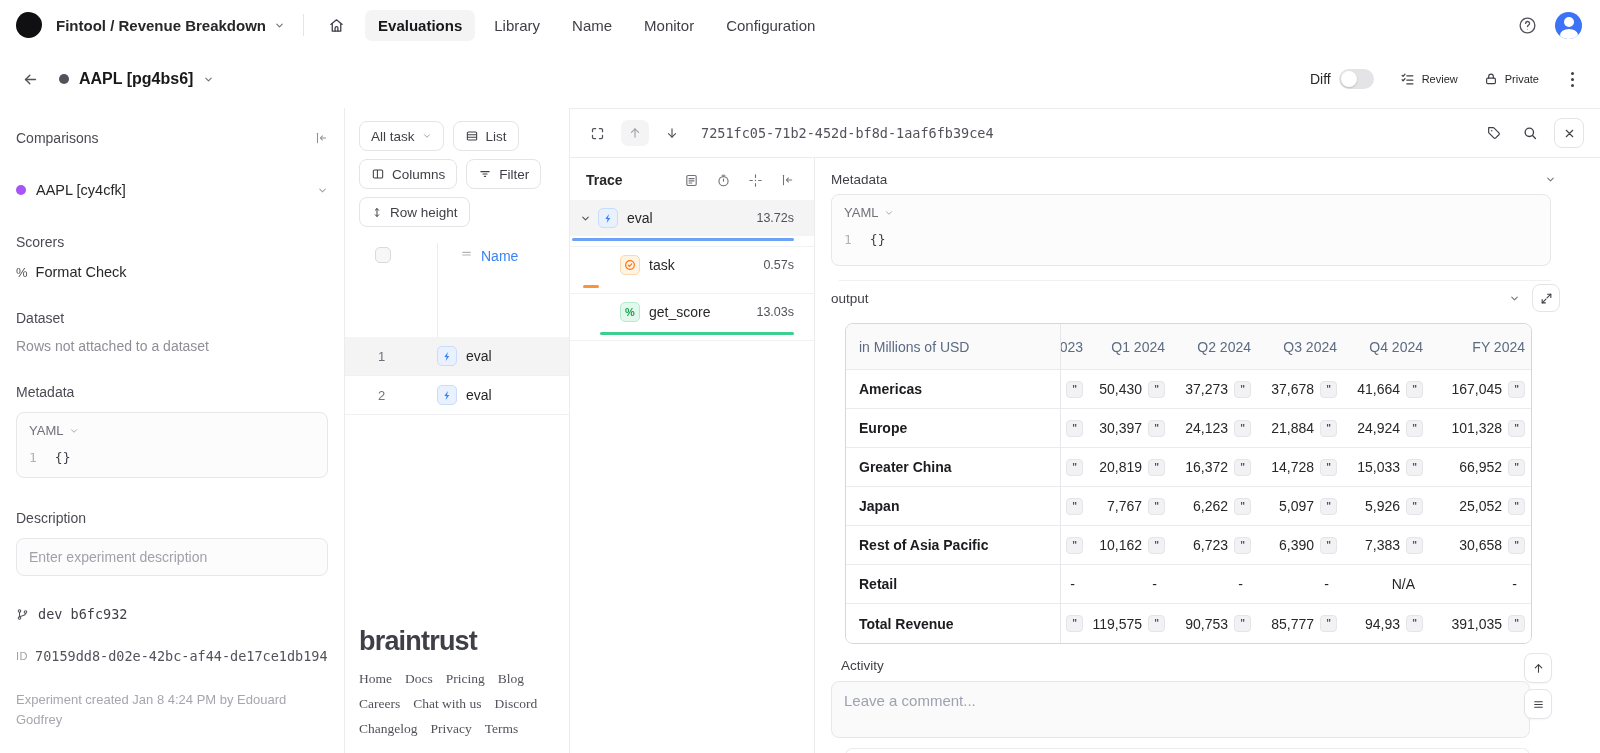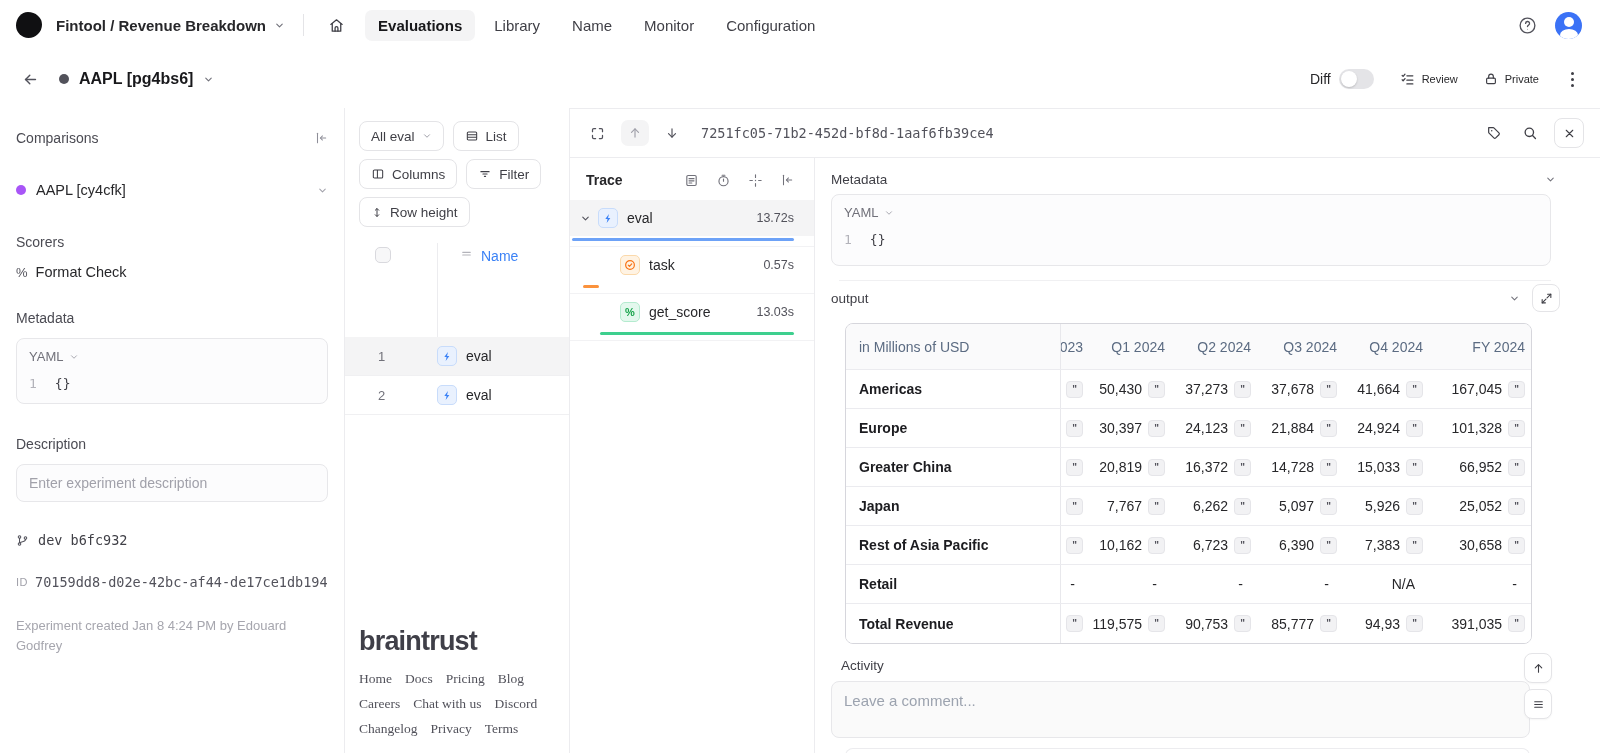--- a/index.html
+++ b/index.html
@@ -264,20 +264,22 @@
             </svg>
         </span>
       </div>
 
       <div class="sec-label" style="margin-top:36px">Scorers</div>
       <div class="scorer">
         <span class="pct">%</span>
         <span>Format Check</span>
       </div>
 
+      <div class="sec-label" style="margin-top:30px">Dataset</div>
+      <div class="muted" style="margin-top:12px;font-size:14px">Rows not attached to a dataset</div>
 
       <div class="sec-label" style="margin-top:30px">Metadata</div>
       <div class="codebox">
         <div class="lang">
           <span>YAML</span>
           <svg width="10" height="10" viewBox="0 0 24 24" fill="none" stroke="#a1a1aa" stroke-width="2.2" stroke-linecap="round" stroke-linejoin="round">
               <path d="M6 9l6 6 6-6"></path>
             </svg>
         </div>
         <div class="codeline mono">
@@ -306,21 +308,21 @@
         <span class="idlbl">ID</span>
         <span class="idval mono">70159dd8-d02e-42bc-af44-de17ce1db194</span>
       </div>
 
       <div class="created">Experiment created Jan 8 4:24 PM by Edouard Godfrey</div>
     </aside>
 
     <section class="rowscol">
       <div class="rc-toolbar">
         <div class="btn">
-          <span>All eval</span>
+          <span>All task</span>
           <svg width="10" height="10" viewBox="0 0 24 24" fill="none" stroke="#a1a1aa" stroke-width="2.4" stroke-linecap="round" stroke-linejoin="round">
               <path d="M6 9l6 6 6-6"></path>
             </svg>
         </div>
         <div class="btn">
           <span>
             <svg width="14" height="14" viewBox="0 0 24 24" fill="none" stroke="#3f3f46" stroke-width="1.8">
                 <rect x="4" y="5" width="16" height="14" rx="2"></rect>
                 <path d="M4 9.7h16M4 14.3h16"></path>
               </svg>

